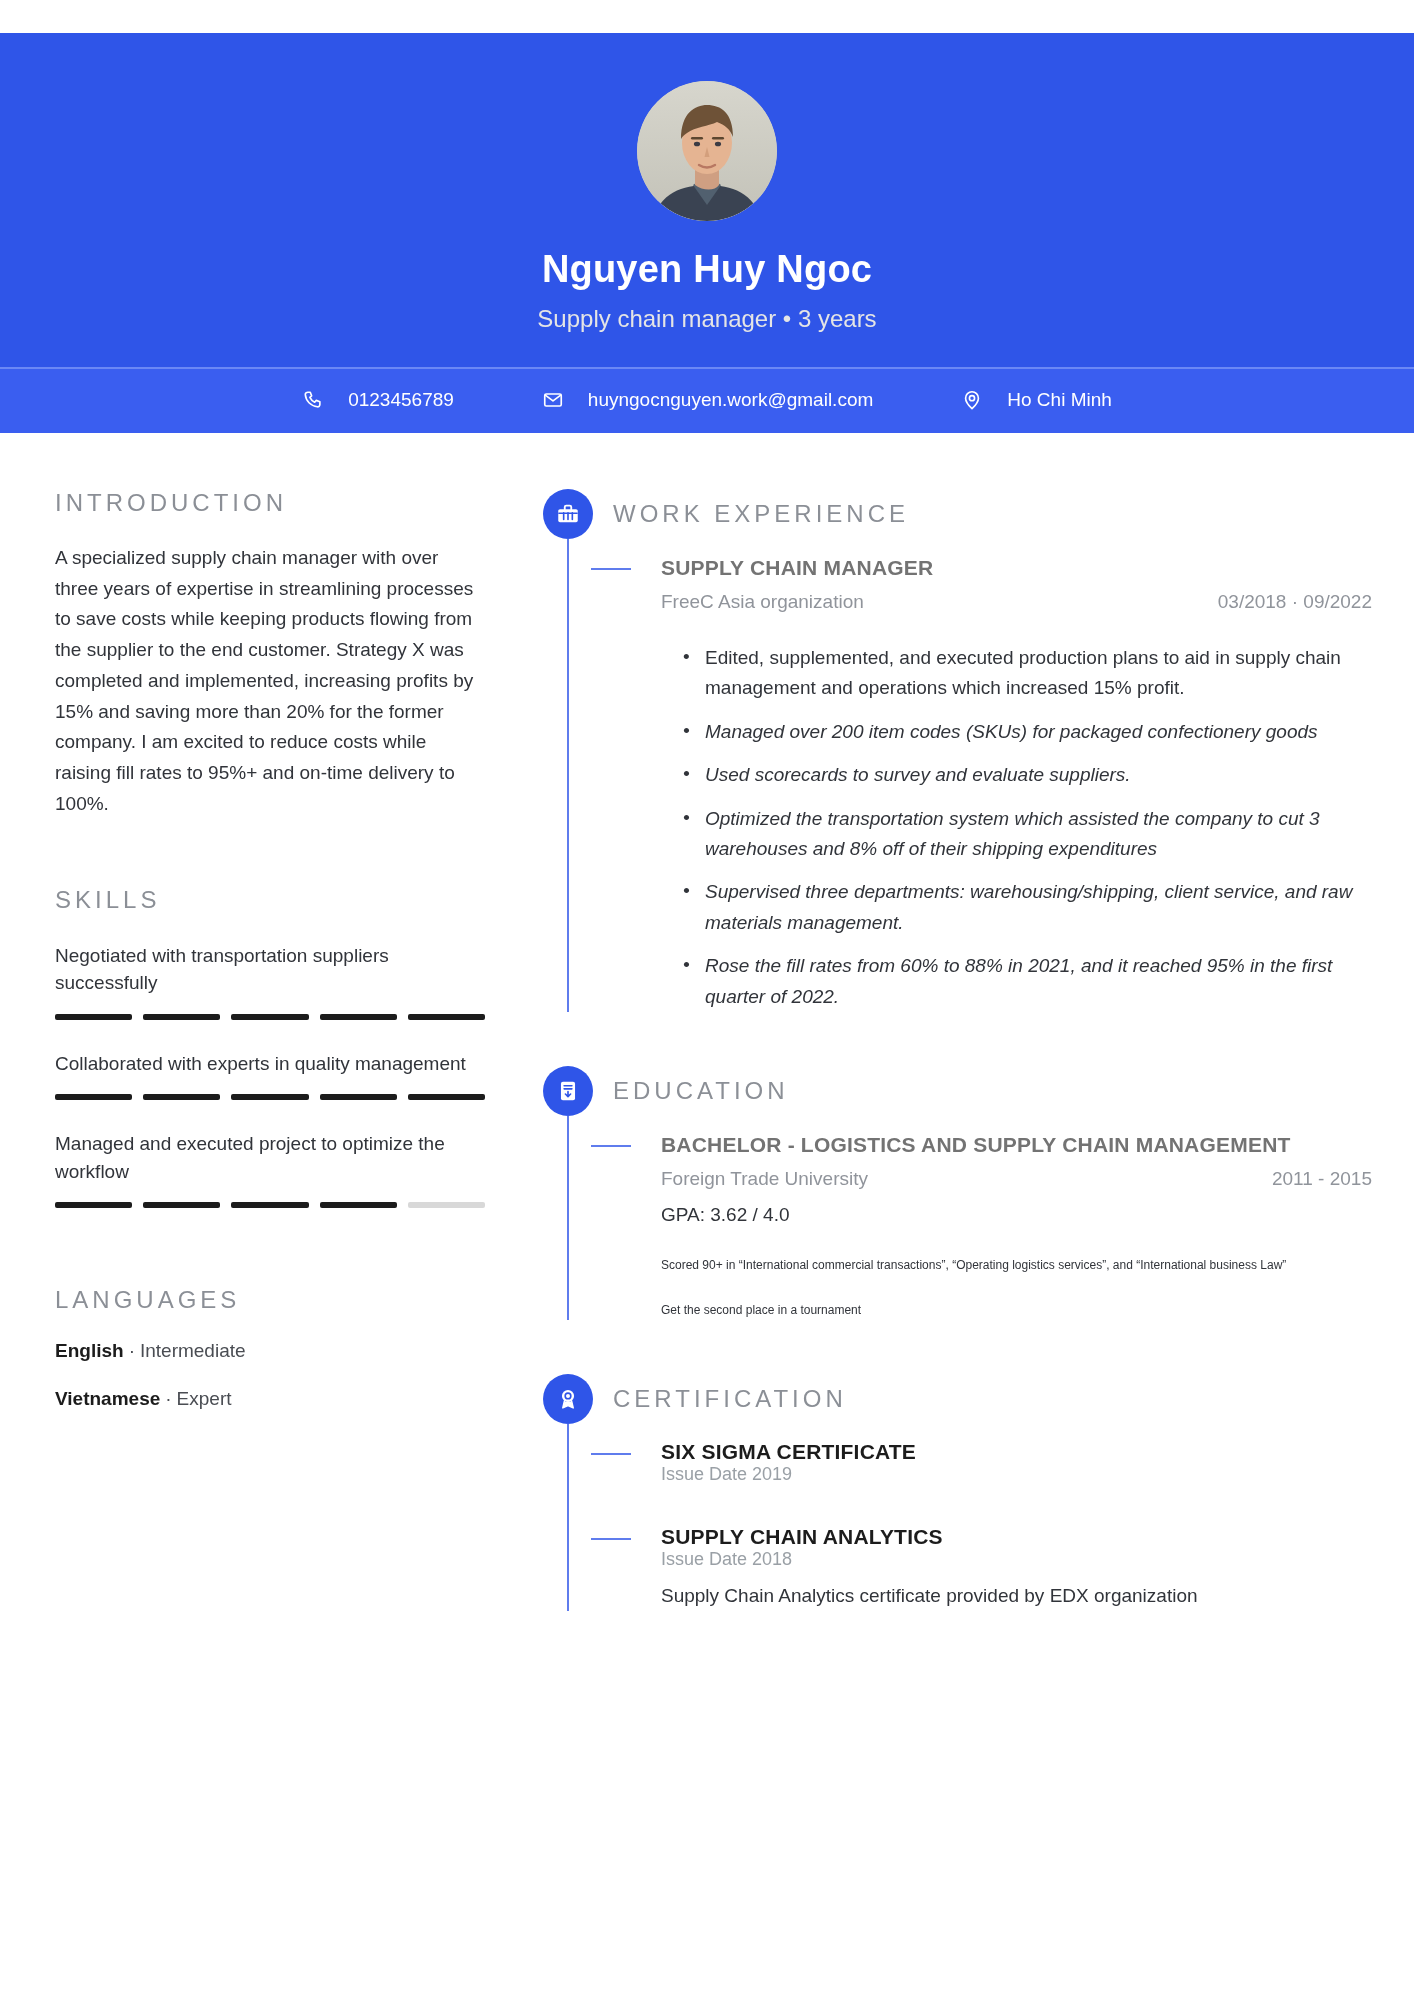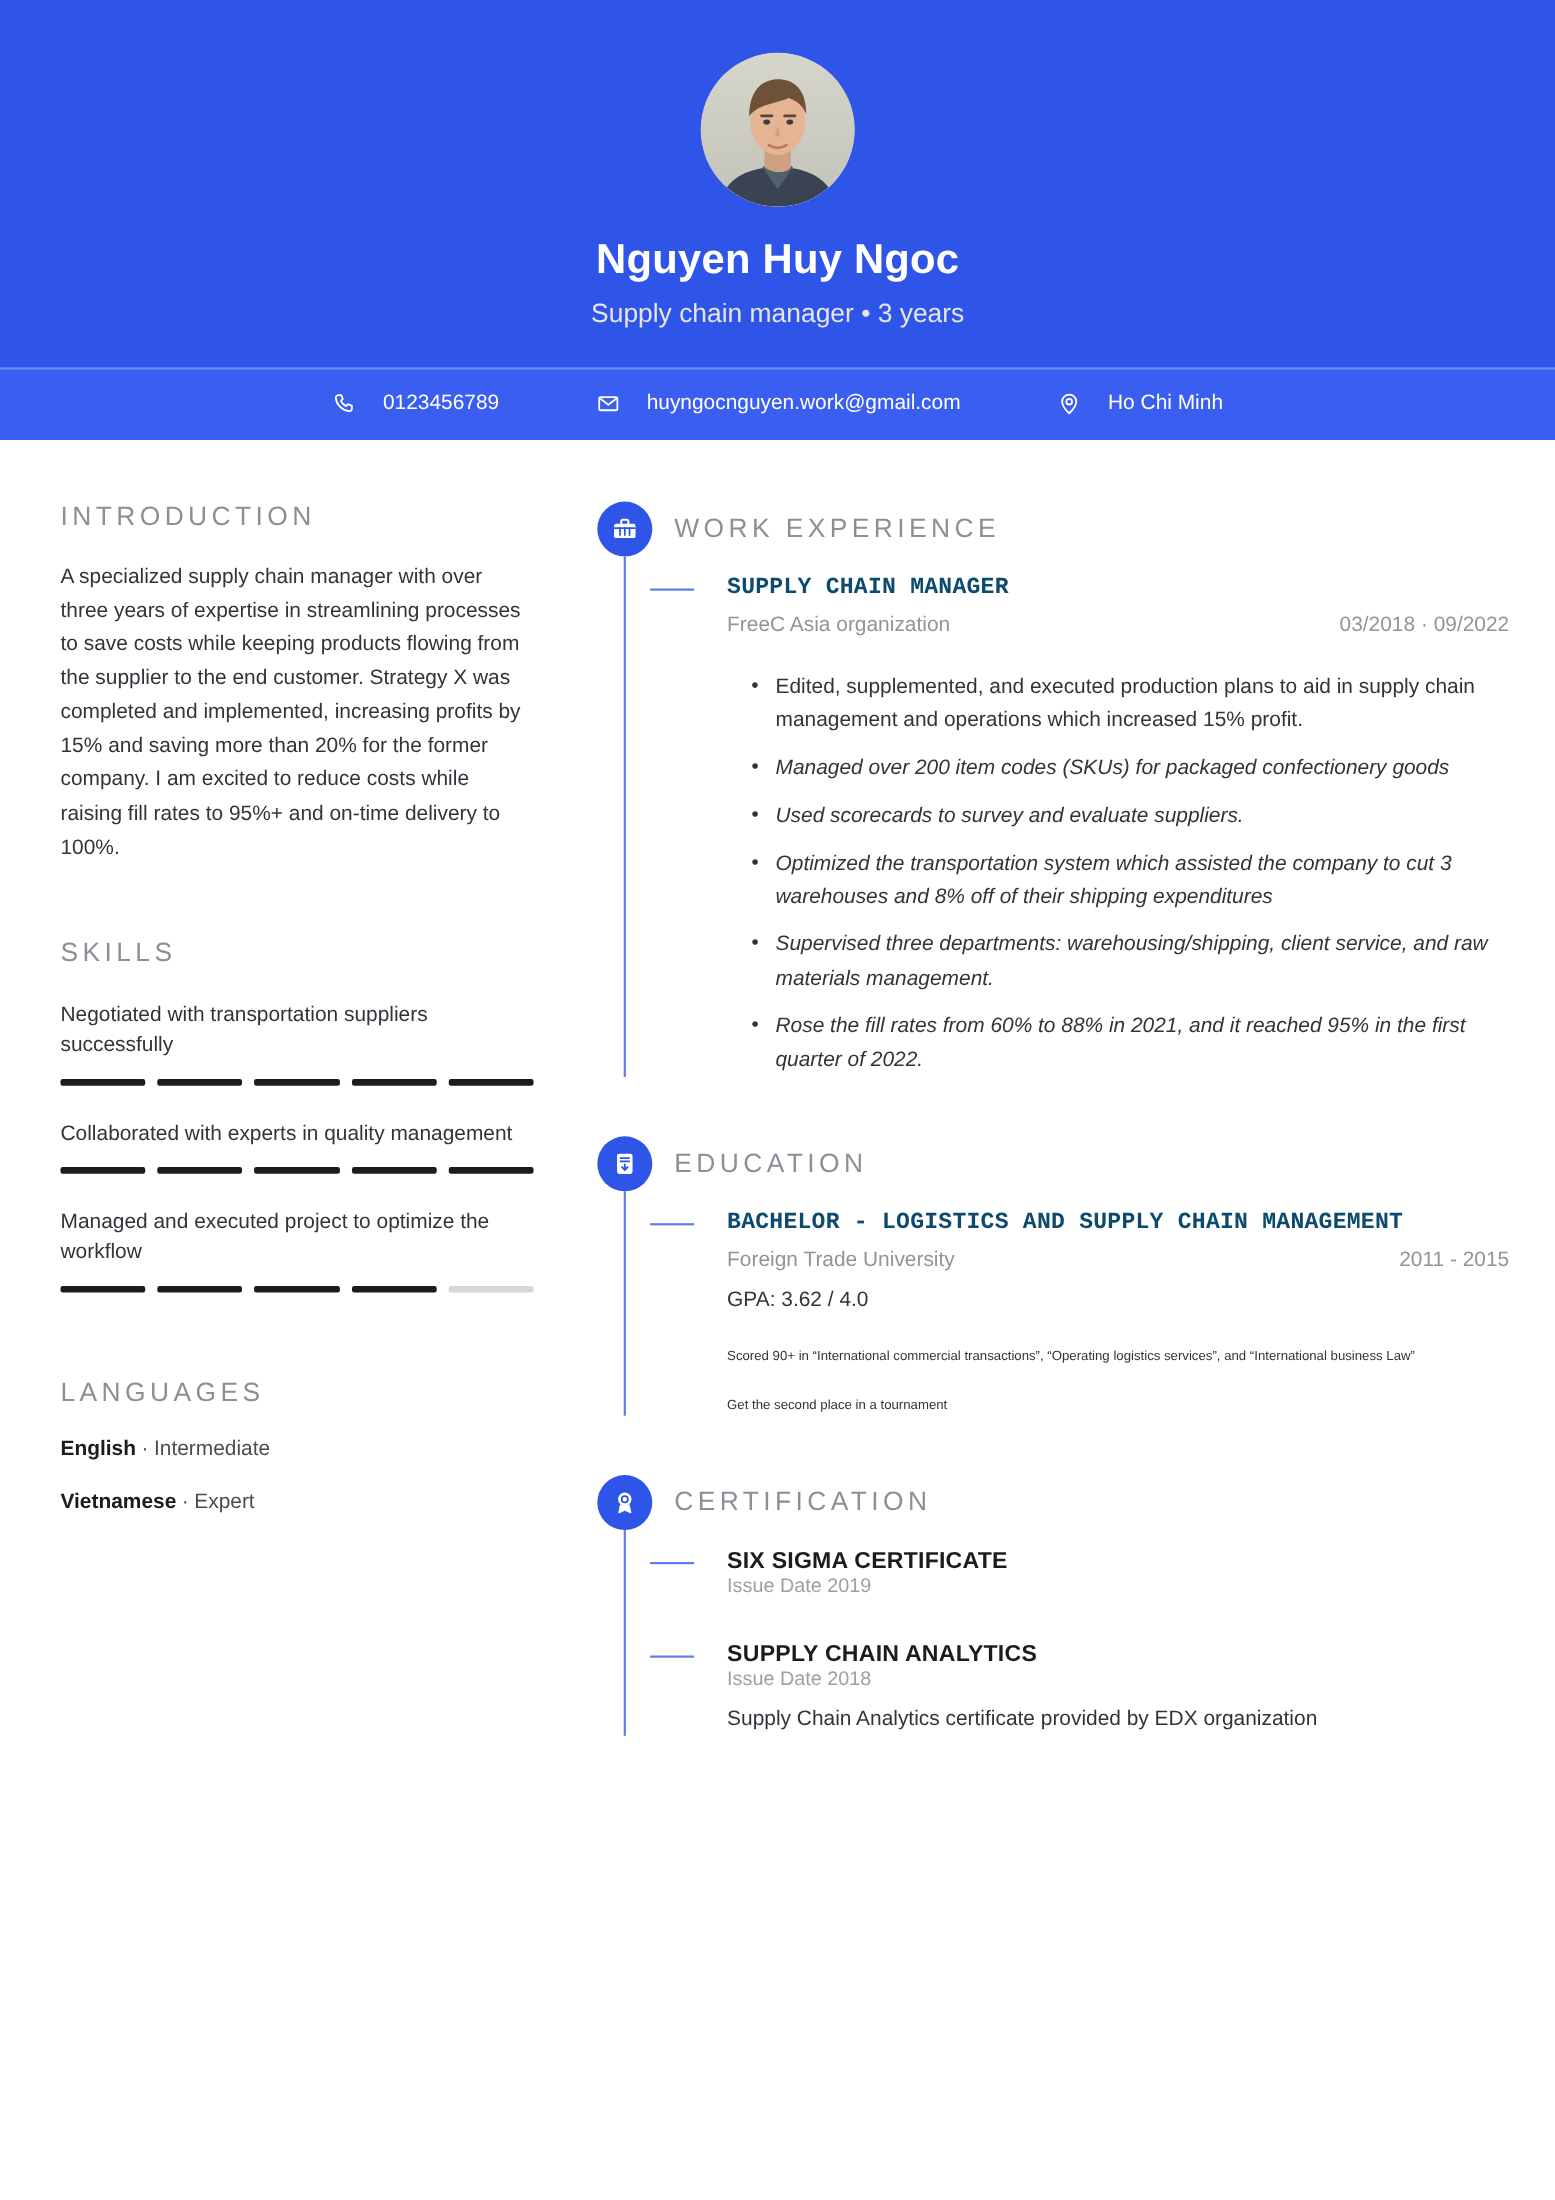--- a/index.html
+++ b/index.html
@@ -17,20 +17,21 @@
     min-height: 2000px;
     background: #ffffff;
     overflow: hidden;
   }
 
   
   .header {
     background: #2f55e8;
     padding: 48px 0 0 0;
     text-align: center;
+    margin-top: 33px;
   }
 
   .avatar-wrap {
     width: 140px;
     height: 140px;
     margin: 0 auto;
     border-radius: 50%;
     overflow: hidden;
     background: #cfcec6;
     position: relative;
@@ -185,24 +186,23 @@
     left: -22px;
     top: 13px;
     width: 40px;
     height: 2px;
     background: #5f7ced;
   }
 
   .entry-title {
     font-size: 21px;
     font-weight: bold;
-    color: #0c4a6e;
+    color: #737373;
     letter-spacing: 0.2px;
     line-height: 1.25;
-    font-family: Liberation Mono, monospace;
   }
 
   .entry-meta {
     display: flex;
     justify-content: space-between;
     align-items: baseline;
     margin-top: 10px;
     gap: 20px;
   }
 

